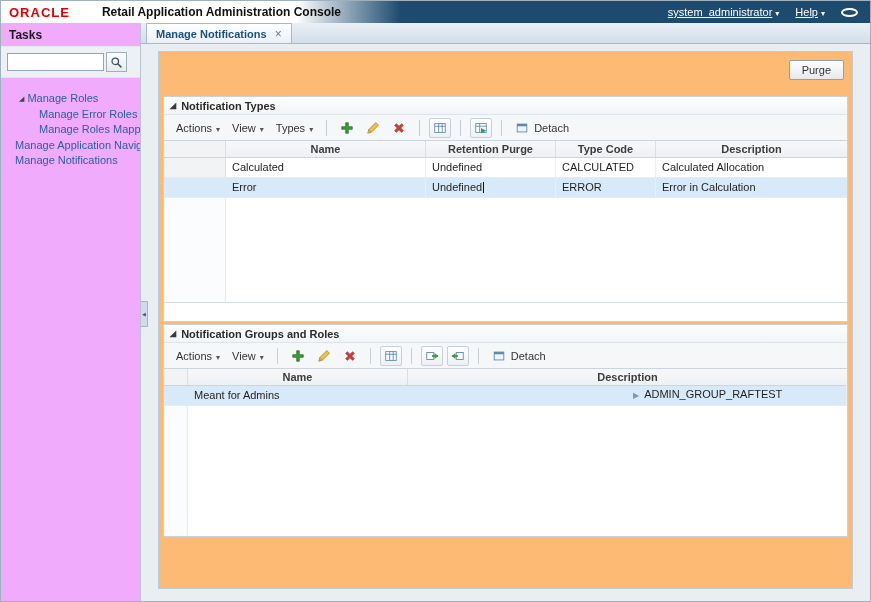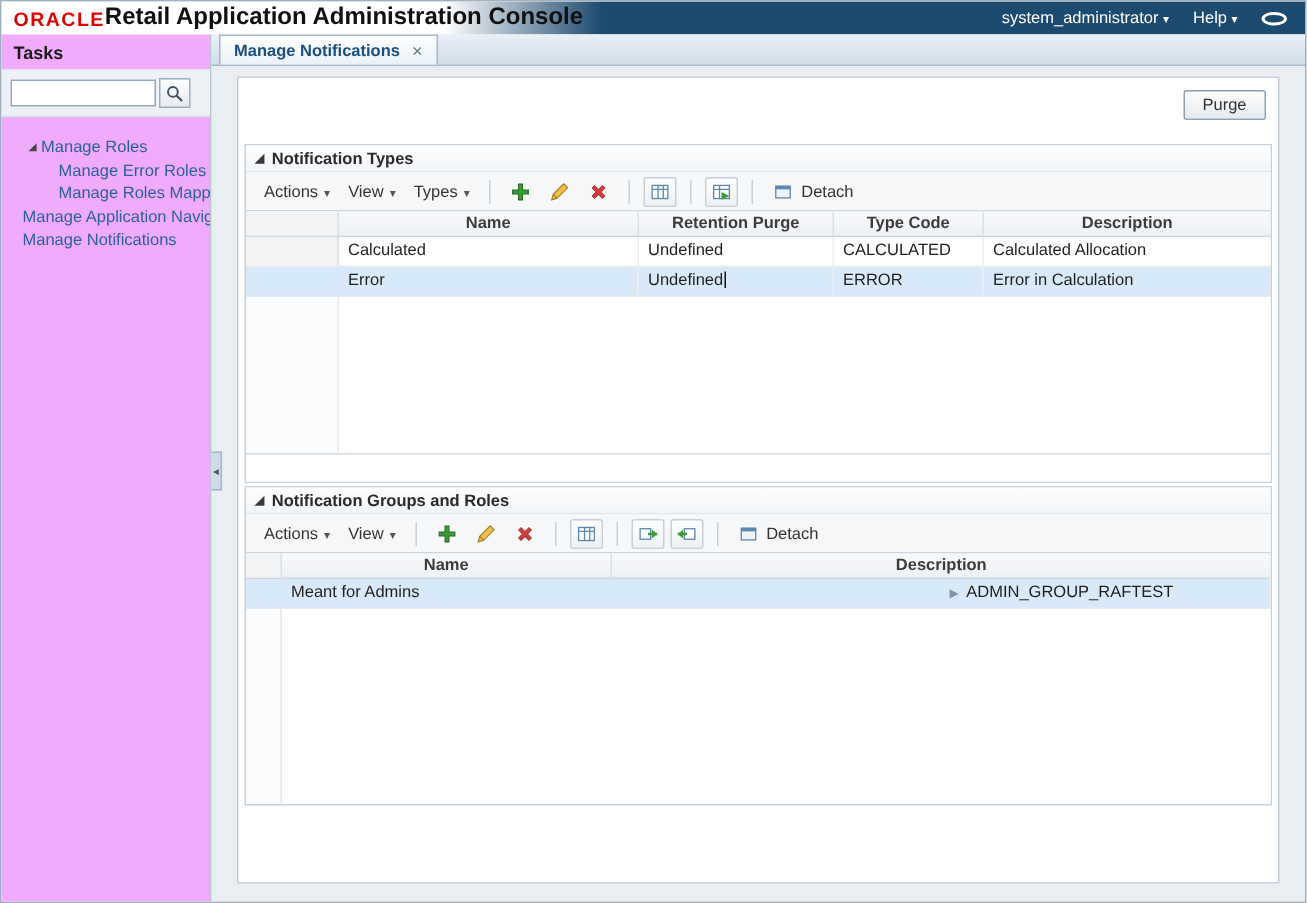--- a/index.html
+++ b/index.html
@@ -12,23 +12,23 @@
   }
 
   
   .topbar {
     height: 22px;
     background: linear-gradient(to right, #ffffff 0, #ffffff 295px, #1d4a6f 400px, #1d4a6f 100%);
     display: flex; align-items: center; justify-content: space-between;
   }
   .brand { display: flex; align-items: center; padding-left: 8px; }
   .logo { color: #e00000; font-weight: bold; font-size: 13px; letter-spacing: 1px; }
-  .app-title { margin-left: 0; font-weight: bold; font-size: 16px; color: #101010; }
+  .app-title { margin-left: 32px; font-weight: bold; font-size: 12px; color: #101010; }
   .topbar-right { display: flex; align-items: center; color: #fff; padding-right: 12px; gap: 16px; }
-  .menu-link { cursor: pointer; white-space: nowrap; }
+  .menu-link { text-decoration: underline; cursor: pointer; white-space: nowrap; }
   .menu-link .dd { font-size: 8px; margin-left: 3px; display: inline-block; text-decoration: none; }
   .oval-icon { width: 17px; height: 9px; border: 2px solid #fff; border-radius: 50%; cursor: pointer; }
 
   
   .bodyrow { display: flex; height: 578px; position: relative; }
   .sidebar { width: 140px; min-width: 140px; border-right: 1px solid #b7c3ce; background: #f0abfc; display: flex; flex-direction: column; }
   .tasks-title { font-weight: bold; font-size: 12px; color: #1a1a1a; padding: 5px 8px 4px; }
   .search-row { display: flex; align-items: center; padding: 5px 6px; background: #edf1f5; border-top: 1px solid #e3e9ef; border-bottom: 1px solid #dde4ea; }
   .search-input { width: 97px; height: 18px; border: 1px solid #93a5b5; font-size: 11px; padding: 0 3px; background: #fff; }
   .search-btn { width: 21px; height: 20px; margin-left: 2px; border: 1px solid #9db0c0; background: linear-gradient(#fdfdfd,#e7ebef); display: flex; align-items: center; justify-content: center; padding: 0; cursor: pointer; }
@@ -40,21 +40,21 @@
   .t-root { padding-left: 14px; }
   .tree-tri { font-size: 7px; color: #444; margin-right: 3px; vertical-align: 1px; }
 
   
   .main { flex: 1; display: flex; flex-direction: column; background: #e9eef3; min-width: 0; }
   .tabbar { height: 21px; background: linear-gradient(#e9f0f6, #d2deea); border-bottom: 1px solid #a7b9c9; display: flex; align-items: flex-end; }
   .tab { margin-left: 5px; height: 20px; display: flex; align-items: center; padding: 0 9px; background: linear-gradient(#ffffff, #e9f1f8); border: 1px solid #a7b9c9; border-bottom: none; font-weight: bold; color: #1a4f80; gap: 8px; cursor: pointer; }
   .tab-close { color: #6b7b89; font-weight: normal; font-size: 12px; line-height: 1; cursor: pointer; }
 
   .content { flex: 1; padding: 7px 17px 12px; }
-  .card { background: #ffffff; border: 1px solid #bfcbd6; height: 538px; padding: 8px 4px 0; }
+  .card { background: #fdba74; border: 1px solid #bfcbd6; height: 538px; padding: 8px 4px 0; }
   .purge-row { display: flex; justify-content: flex-end; padding: 0 4px; }
   .btn { font-size: 11px; color: #333; border: 1px solid #8fa0af; border-radius: 2px; background: linear-gradient(#fefefe, #e6eaee); padding: 3px 12px; cursor: pointer; }
 
   
   .panel { border: 1px solid #c7d1da; background: #fff; margin-top: 16px; }
   .panel.second { margin-top: 2px; }
   .panel-header { height: 18px; display: flex; align-items: center; padding: 0 6px; background: linear-gradient(#fdfdfe, #f2f5f8); border-bottom: 1px solid #dde4ea; font-weight: bold; color: #2b2b2b; cursor: pointer; }
   .panel-tri { font-size: 8px; margin-right: 5px; color: #3a3a3a; }
   .toolbar { height: 26px; display: flex; align-items: center; background: #f5f7f9; border-bottom: 1px solid #ccd5dd; padding: 0 6px; }
   .menu-btn { padding: 2px 6px; color: #333; cursor: pointer; white-space: nowrap; }

